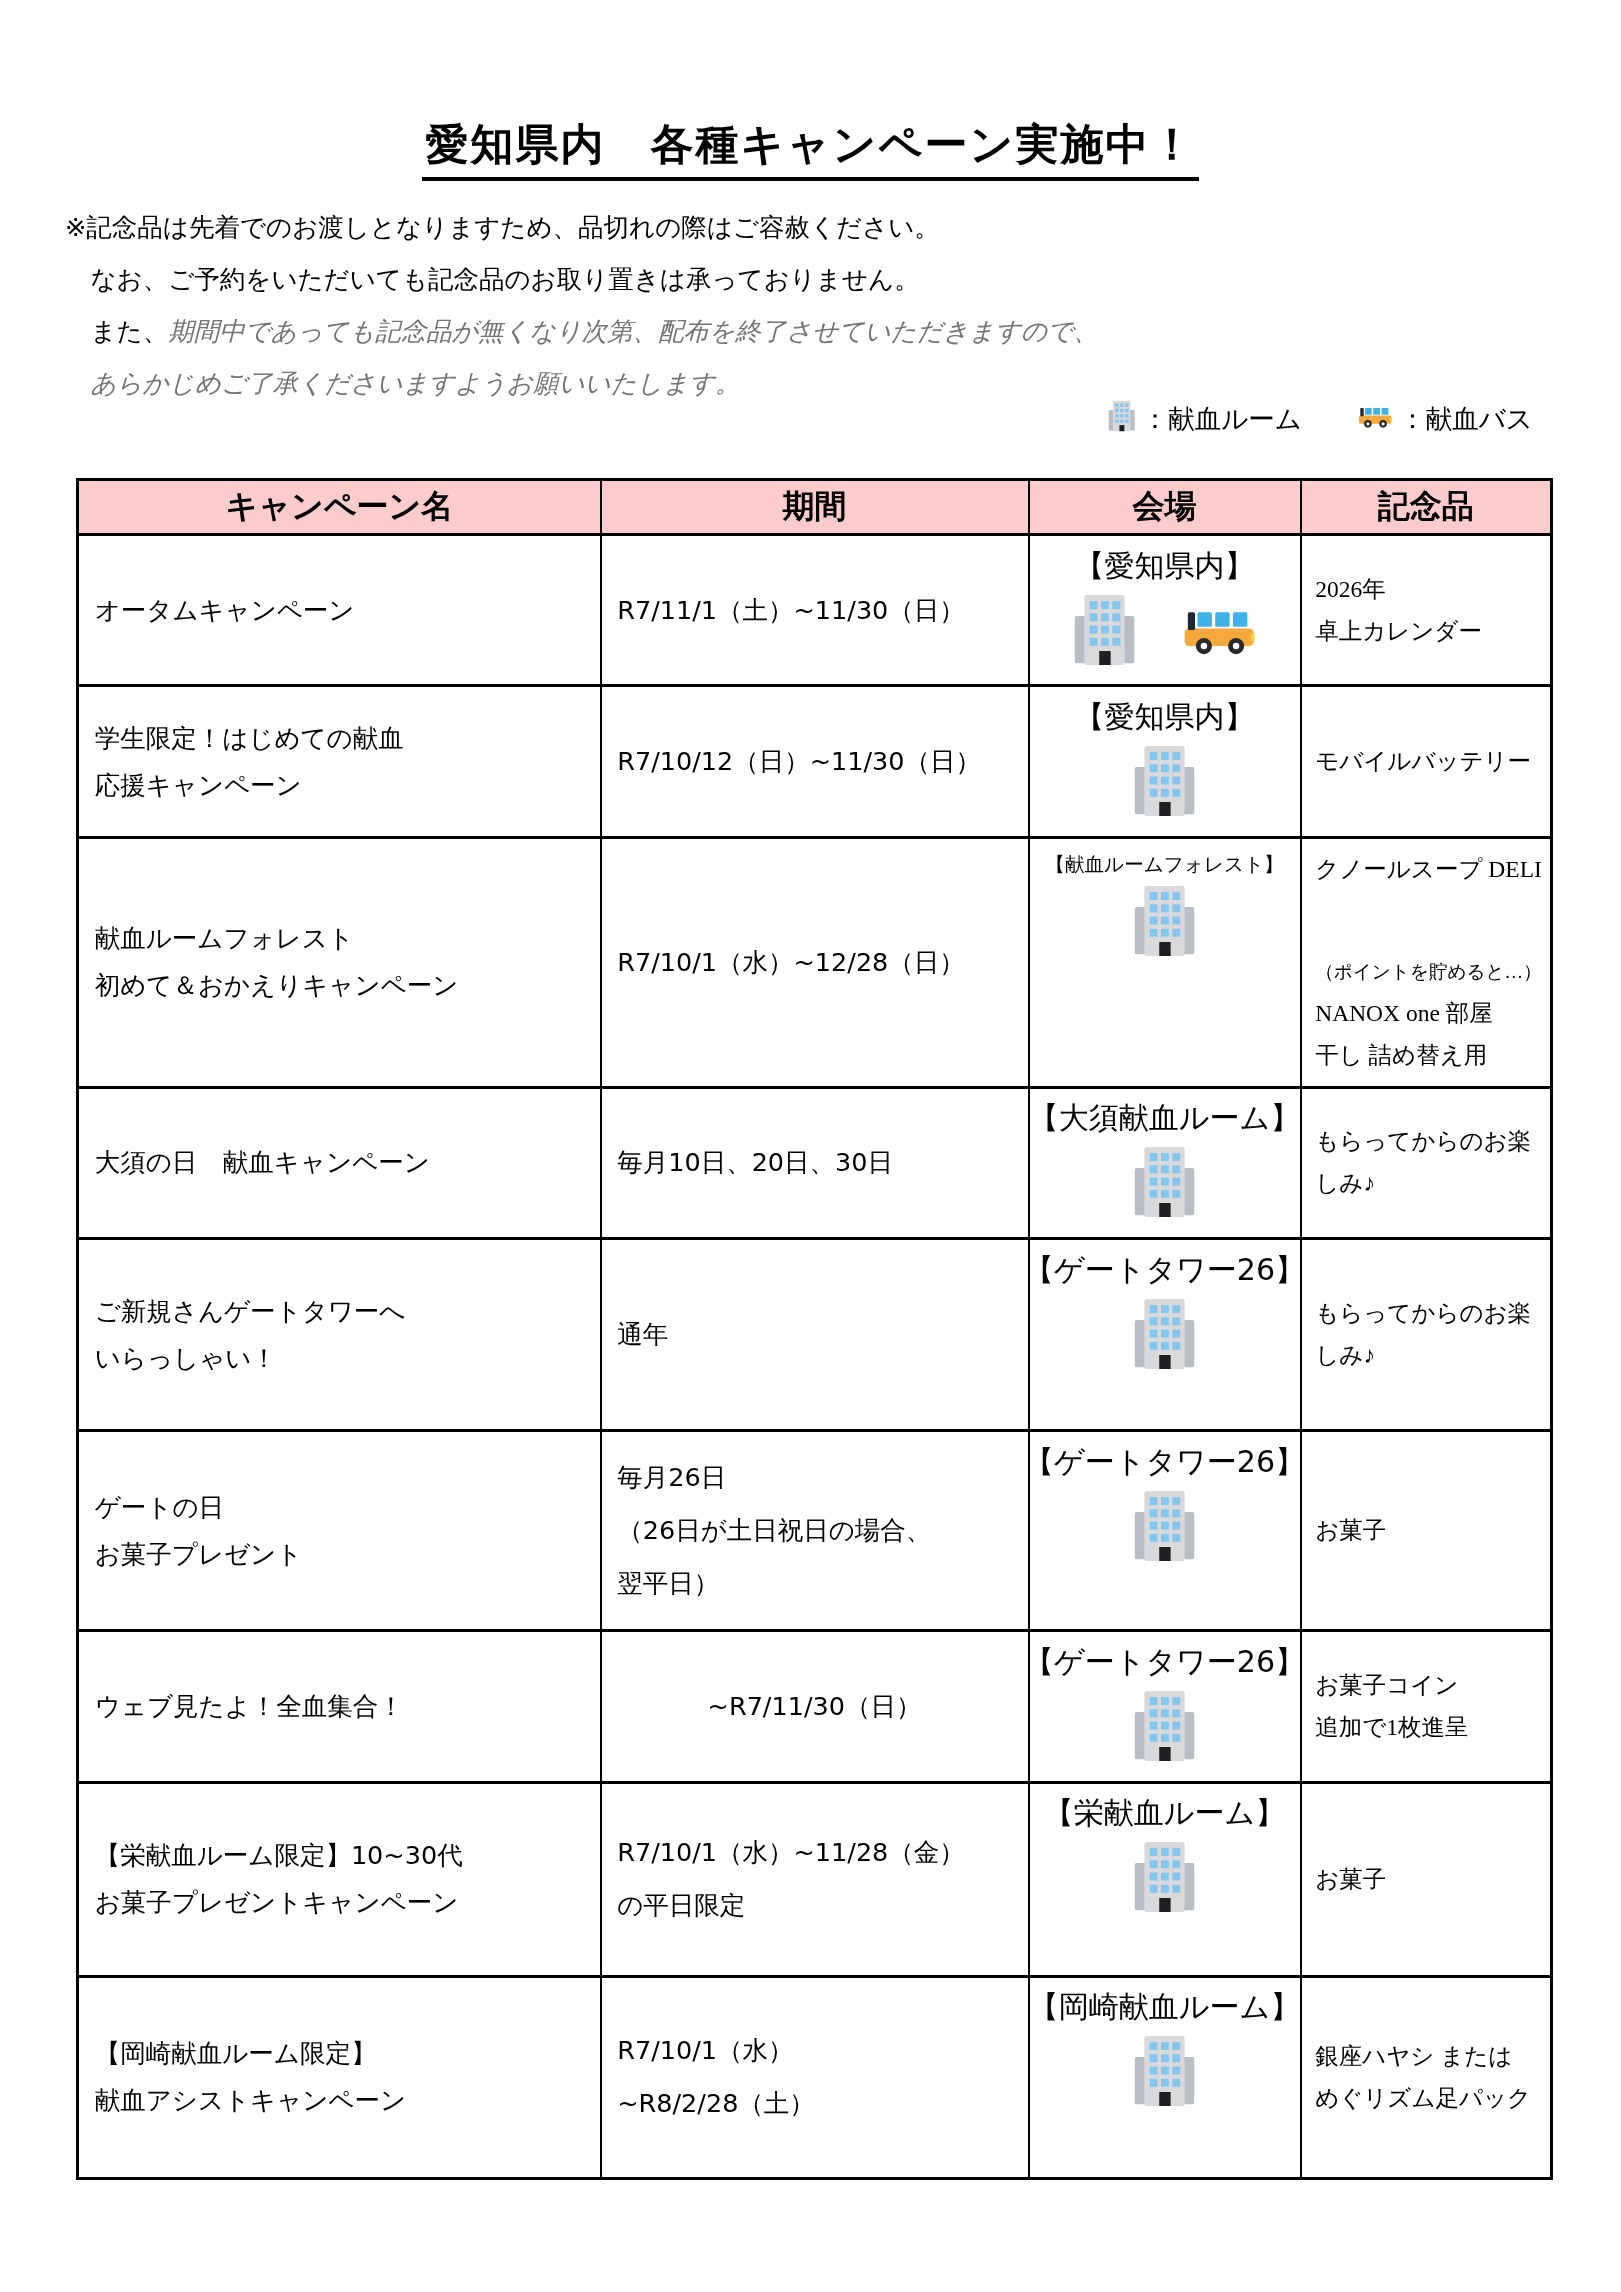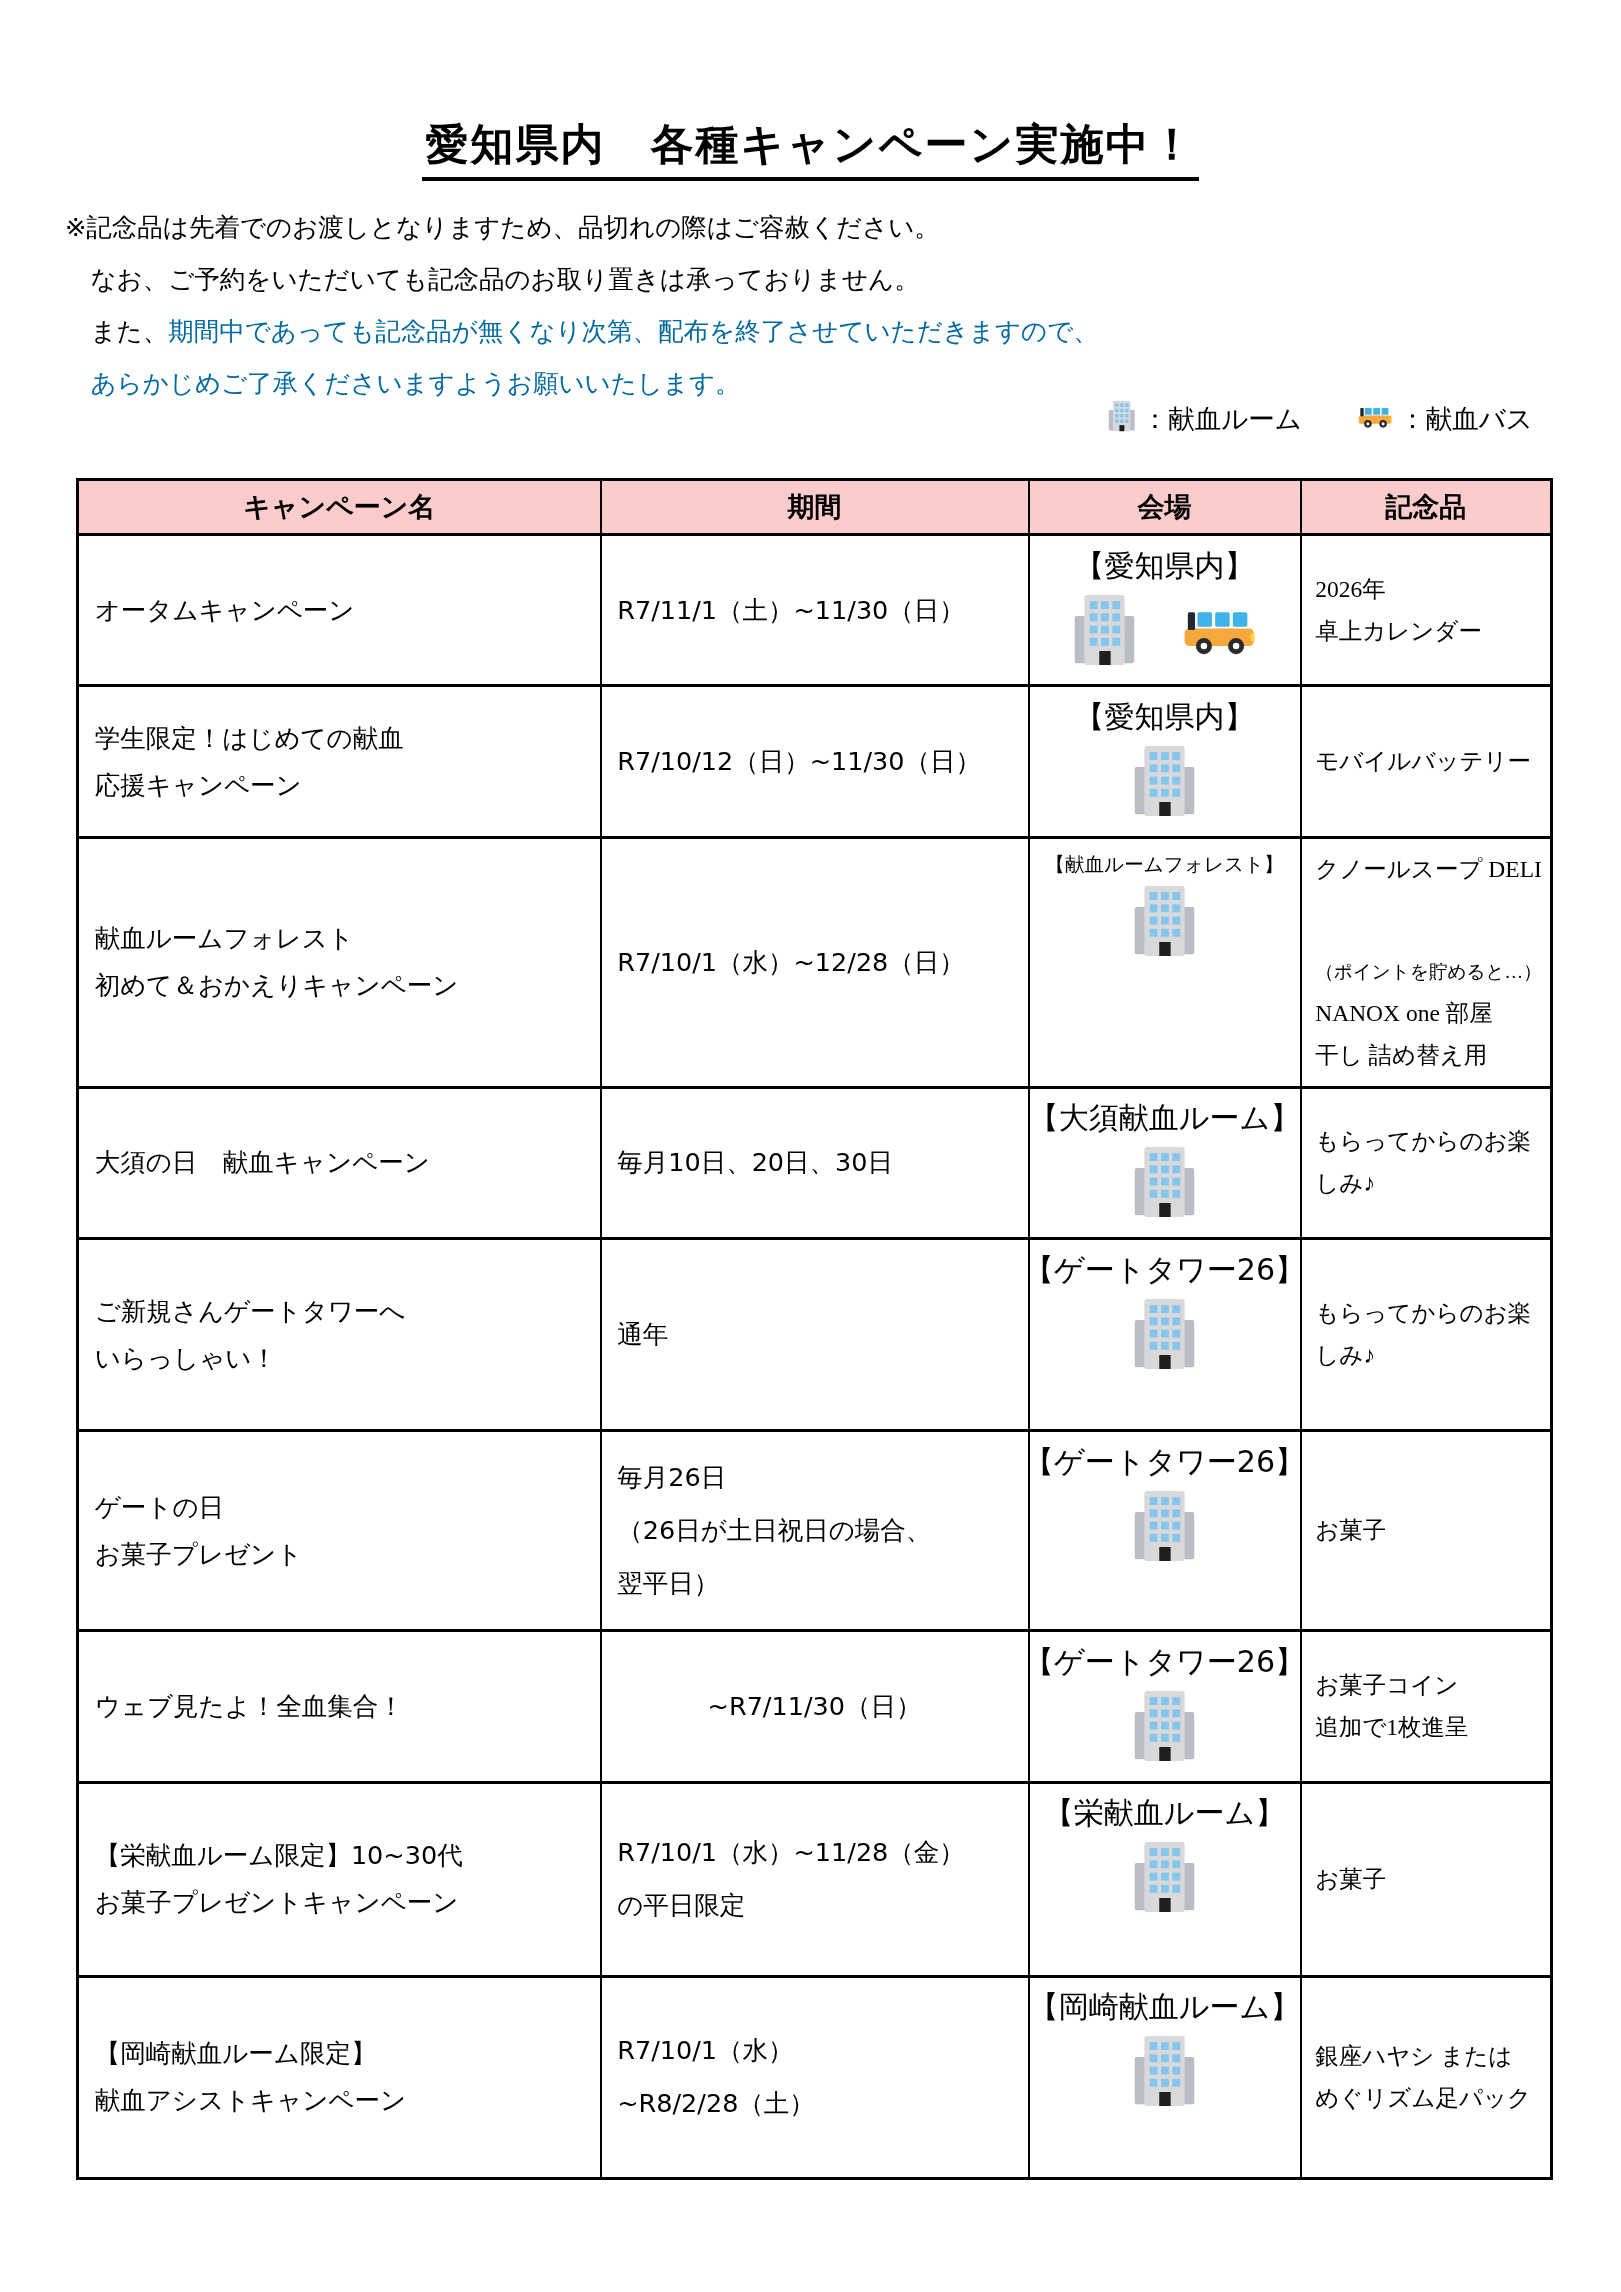--- a/index.html
+++ b/index.html
@@ -15,21 +15,21 @@
     position:absolute; top:116px; left:0; width:100%;
     text-align:center; font-size:43px; font-weight:bold;
     letter-spacing:2px;
   }
   .title span {
     border-bottom:4.9px solid #000; padding:0 3.9px 7.8px 3.9px;
   }
 
   .notes { position:absolute; top:201px; left:65px; font-size:25.5px; line-height:52px; }
   .notes .indent { padding-left:25.5px; }
-  .red { color:#0369a1; }
+  .red { color:#737373;font-style:italic; }
 
   .legend {
     position:absolute; top:400px; right:88px;
     display:flex; align-items:center; gap:13.7px; font-size:26.5px;padding-left:44px;
   }
   .legend .lg-item { display:flex; align-items:center; gap:5.9px; }
   .legend .lg-gap { width:29px; }
 
   .campaign-table {
     position:absolute; left:76px; top:478px;
@@ -41,21 +41,21 @@
   .campaign-table col.c3 { width:272px; }
   .campaign-table col.c4 { width:251px; }
 
   .campaign-table th, .campaign-table td {
     border:2px solid #000;
     border-top-width:3.9px; border-bottom-width:3.9px;
     vertical-align:middle;
   }
   .campaign-table { border:3.9px solid #000; }
   .campaign-table th {
-    background:#fccbcb; font-size:27px; font-weight:bold;
+    background:#fccbcb; font-size:32px; font-weight:bold;
     height:55px; text-align:center;
   }
 
   
   tbody tr:nth-child(1) { height:143px; }
   tbody tr:nth-child(2) { height:151px; }
   tbody tr:nth-child(3) { height:245px; }
   tbody tr:nth-child(4) { height:151px; }
   tbody tr:nth-child(5) { height:192px; }
   tbody tr:nth-child(6) { height:200px; }

